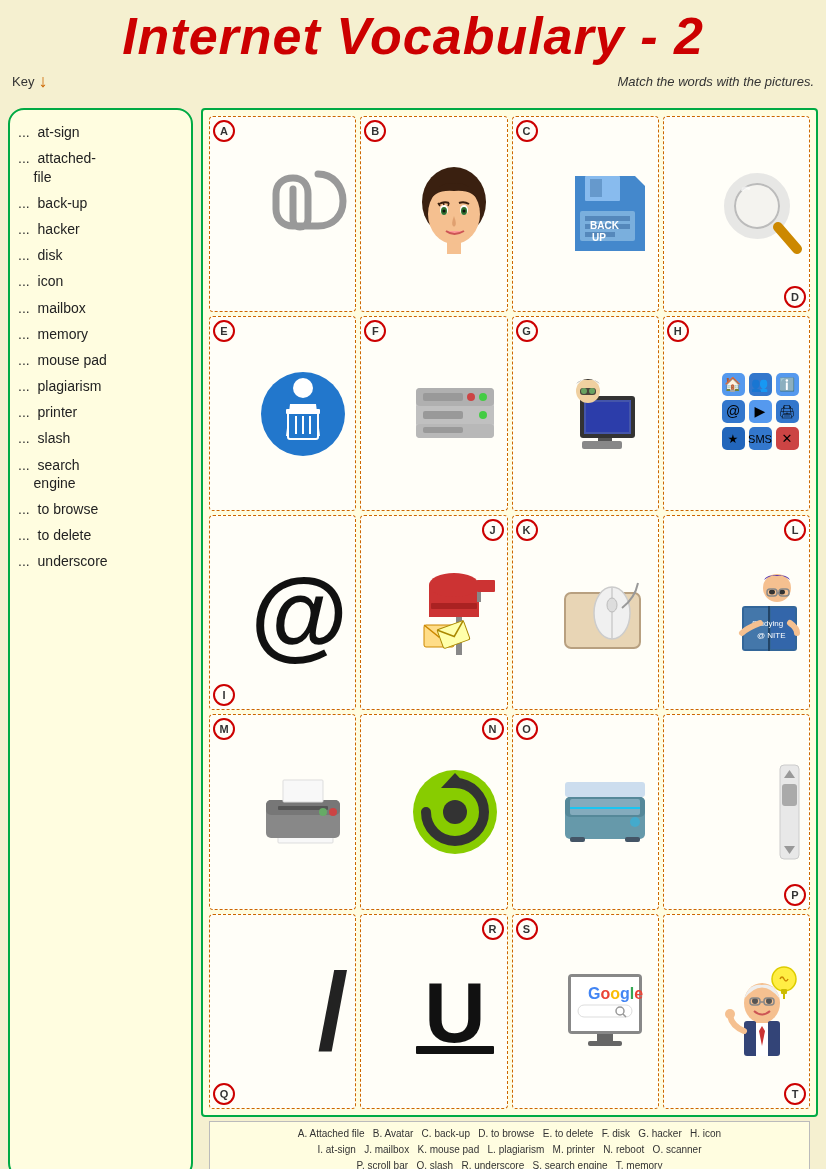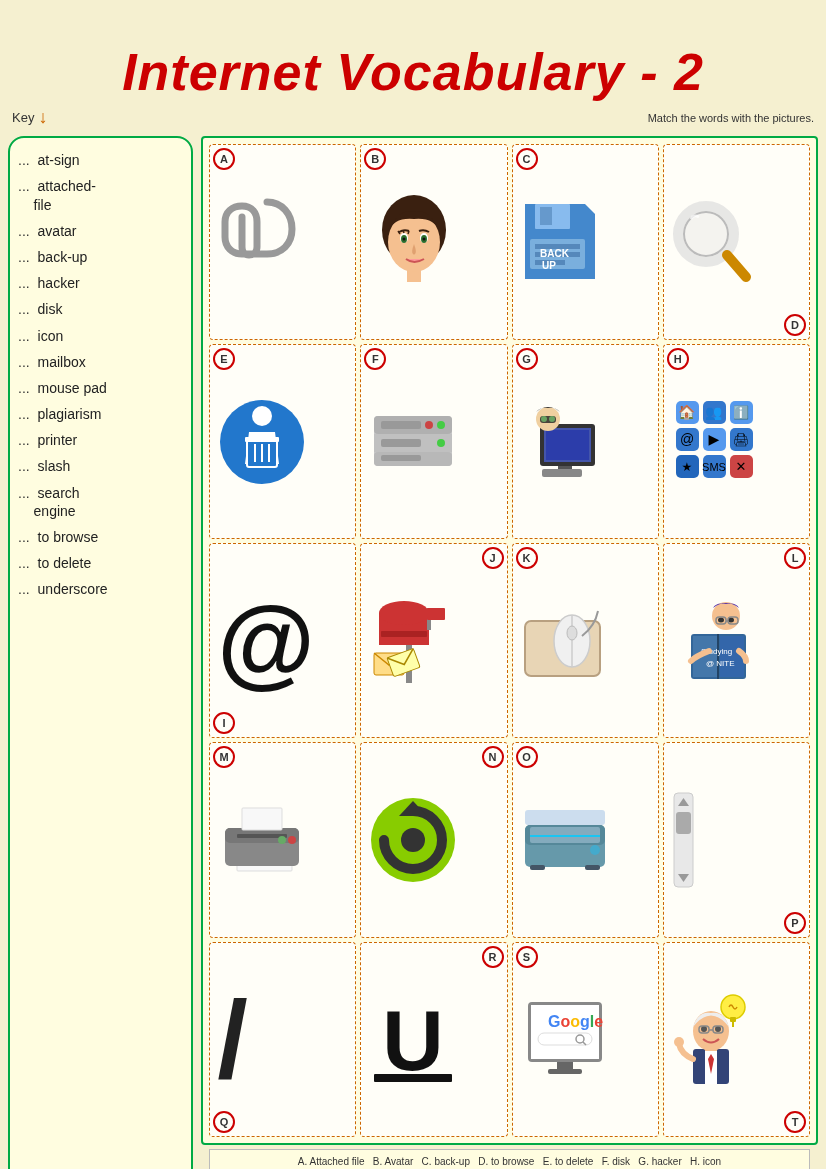--- a/index.html
+++ b/index.html
@@ -14,46 +14,46 @@
 
     .title {
       font-size: 52px;
       font-weight: 900;
       color: #cc0000;
       text-align: center;
       padding: 8px 10px 4px;
       font-style: italic;
       letter-spacing: 1px;
       line-height: 1.1;
-      margin-top: 36px;
     }
 
     .subtitle-row {
       display: flex;
       justify-content: space-between;
       align-items: center;
-      padding: 2px 12px 8px;
+      padding: 2px 12px 16px;
     }
 
     .key-label {
       font-size: 13px;
       color: #333;
       display: flex;
       align-items: center;
       gap: 4px;
     }
 
     .key-arrow {
       color: #cc6600;
       font-size: 18px;
     }
 
     .match-instruction {
-      font-size: 11px;
+      font-size: 13px;
       color: #333;
+      font-style: italic;
     }
 
     .main-content {
       display: flex;
       gap: 0;
       padding: 0 8px 8px;
       height: calc(1169px - 90px);
     }
 
     
@@ -127,21 +127,21 @@
     .letter-badge.top-right { top: 3px; right: 3px; }
     .letter-badge.bottom-left { bottom: 3px; left: 3px; }
     .letter-badge.bottom-right { bottom: 3px; right: 3px; }
 
     
     .icon-container {
       width: 90%;
       height: 85%;
       display: flex;
       align-items: center;
-      justify-content: flex-start;
+      justify-content: flex-end;
       overflow: hidden;
     }
 
     
     .at-sign-large {
       font-size: 100px;
       font-weight: 900;
       color: #111;
       line-height: 1;
     }
@@ -176,26 +176,26 @@
     <span class="key-arrow">↓</span>
   </div>
   <div class="match-instruction">Match the words with the pictures.</div>
 </div>
 
 <div class="main-content">
 
   <div class="vocab-panel">
     <div class="vocab-item"><span class="dots">...</span> at-sign</div>
     <div class="vocab-item"><span class="dots">...</span> attached-<br>&nbsp;&nbsp;&nbsp;&nbsp;file</div>
-    <div class="vocab-item"><span class="dots">...</span> avatar</div>
     <div class="vocab-item"><span class="dots">...</span> back-up</div>
     <div class="vocab-item"><span class="dots">...</span> hacker</div>
     <div class="vocab-item"><span class="dots">...</span> disk</div>
     <div class="vocab-item"><span class="dots">...</span> icon</div>
     <div class="vocab-item"><span class="dots">...</span> mailbox</div>
+    <div class="vocab-item"><span class="dots">...</span> memory</div>
     <div class="vocab-item"><span class="dots">...</span> mouse pad</div>
     <div class="vocab-item"><span class="dots">...</span> plagiarism</div>
     <div class="vocab-item"><span class="dots">...</span> printer</div>
     <div class="vocab-item"><span class="dots">...</span> slash</div>
     <div class="vocab-item"><span class="dots">...</span> search<br>&nbsp;&nbsp;&nbsp;&nbsp;engine</div>
     <div class="vocab-item"><span class="dots">...</span> to browse</div>
     <div class="vocab-item"><span class="dots">...</span> to delete</div>
     <div class="vocab-item"><span class="dots">...</span> underscore</div>
   </div>
 

